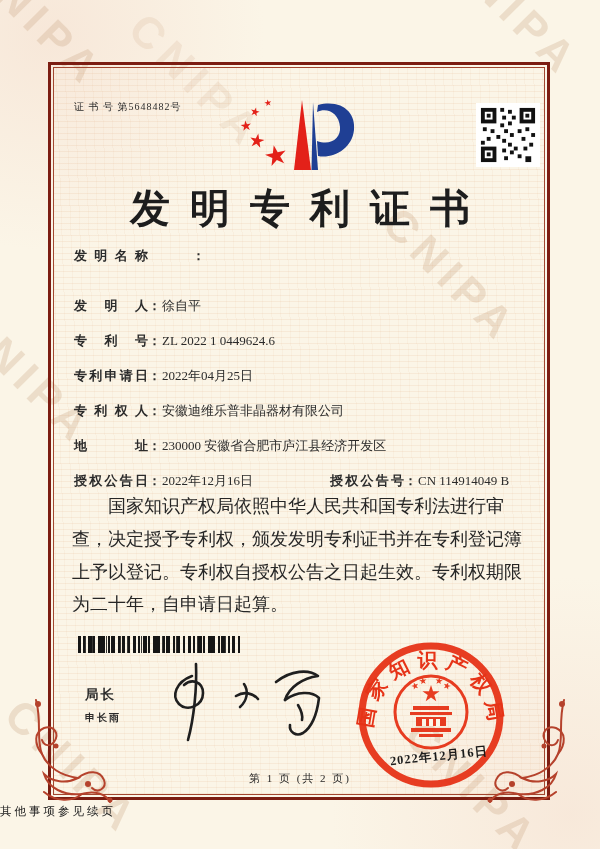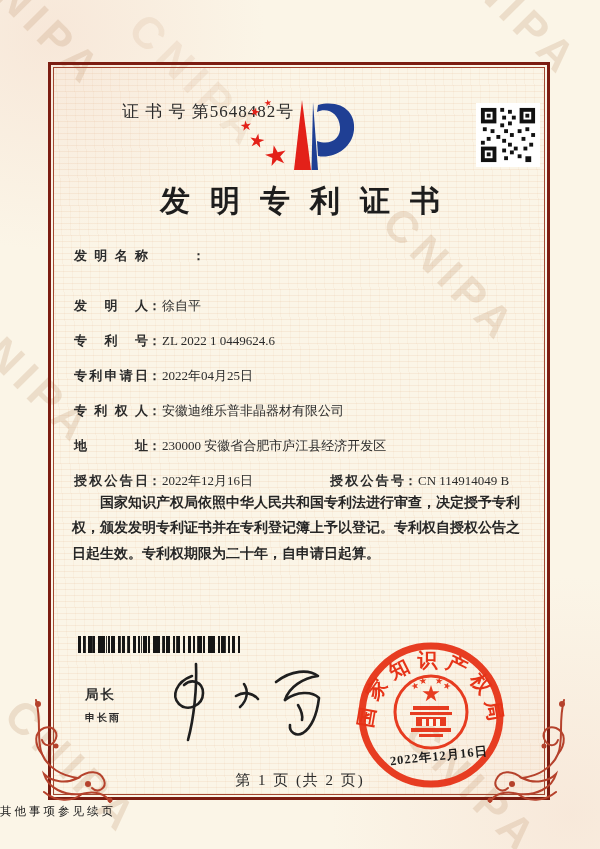--- a/index.html
+++ b/index.html
@@ -22,55 +22,55 @@
     position:absolute;left:48px;top:62px;width:496px;height:732px;
     border:3px solid #7c1d12;z-index:2;
   }
   .frame-inner{
     position:absolute;left:2px;top:2px;right:2px;bottom:2px;
     border:1px solid #a2462f;
     background:
       repeating-linear-gradient(0deg, rgba(219,156,106,.13) 0 1px, rgba(0,0,0,0) 1px 6px),
       repeating-linear-gradient(88deg, rgba(219,156,106,.07) 0 1px, rgba(0,0,0,0) 1px 9px);
   }
-  .cert-no{position:absolute;left:74px;top:100px;font-size:17px;letter-spacing:1px;z-index:5;margin-left:48px;}
+  .cert-no{position:absolute;left:74px;top:100px;font-size:10px;letter-spacing:1px;z-index:5;}
   .logo{position:absolute;left:232px;top:96px;z-index:5;}
   .qr{position:absolute;left:476px;top:103px;z-index:5;background:#fff;padding:3px;}
   .title{
     position:absolute;left:0;top:181px;width:100%;text-align:center;
-    font-size:30px;font-weight:bold;letter-spacing:20px;text-indent:20px;
+    font-size:40px;font-weight:bold;letter-spacing:20px;text-indent:20px;
     color:#1d1d1d;z-index:5;
   }
   .fields{position:absolute;left:74px;top:247px;width:462px;font-size:13px;z-index:5;}
   .row{display:flex;line-height:18px;margin-bottom:17px;white-space:nowrap;}
   .row.first{margin-bottom:32px;gap:44px;}
   .lbl{display:inline-block;width:74px;text-align:justify;text-align-last:justify;-moz-text-align-last:justify;font-weight:600;flex:none;}
   .colon{width:14px;flex:none;font-weight:600;}
   .val{flex:1;white-space:normal;}
   .pair{display:flex;flex:none;}
   .pair.one{width:256px;}
-  .paras{position:absolute;left:72px;top:490px;width:458px;font-size:14px;line-height:1.82;z-index:5;color:#262626;font-weight:bold;}
+  .paras{position:absolute;left:72px;top:490px;width:458px;font-size:18px;line-height:1.82;z-index:5;color:#262626;}
   .paras p{margin:0;text-indent:2em;}
   .barcode{
     position:absolute;left:78px;top:636px;width:164px;height:17px;z-index:5;
     background:
       repeating-linear-gradient(90deg,#151515 0 2px,transparent 2px 5px),
       repeating-linear-gradient(90deg,#151515 0 3px,transparent 3px 11px),
       repeating-linear-gradient(90deg,rgba(21,21,21,.85) 0 1px,transparent 1px 7px);
   }
   .sig-title{position:absolute;left:85px;top:686px;font-size:13.5px;font-weight:bold;letter-spacing:2px;z-index:5;}
   .sig-name{position:absolute;left:85px;top:711px;font-size:10px;font-weight:bold;letter-spacing:2px;z-index:5;}
   .signature{position:absolute;left:148px;top:660px;z-index:6;}
   .seal{position:absolute;left:356px;top:640px;z-index:6;}
   .seal-date{
     position:absolute;left:344px;top:748px;width:190px;text-align:center;z-index:7;
     font-size:12.5px;font-weight:bold;color:#1b1b1b;transform:rotate(-6deg);
     letter-spacing:1px;
   }
-  .page-num{position:absolute;left:0;top:771px;width:100%;text-align:center;font-size:15px;letter-spacing:2px;z-index:5;}
+  .page-num{position:absolute;left:0;top:771px;width:100%;text-align:center;font-size:11px;letter-spacing:2px;z-index:5;}
   .footer-note{position:absolute;left:0;top:804px;width:100%;text-align:left;font-size:11.5px;letter-spacing:3px;z-index:5;color:#222;}
   .ornament{position:absolute;z-index:4;}
   .orn-left{left:26px;top:698px;}
   .orn-right{right:26px;top:698px;transform:scaleX(-1);}
 </style>
 </head>
 <body>
 
 <div class="page">
 

